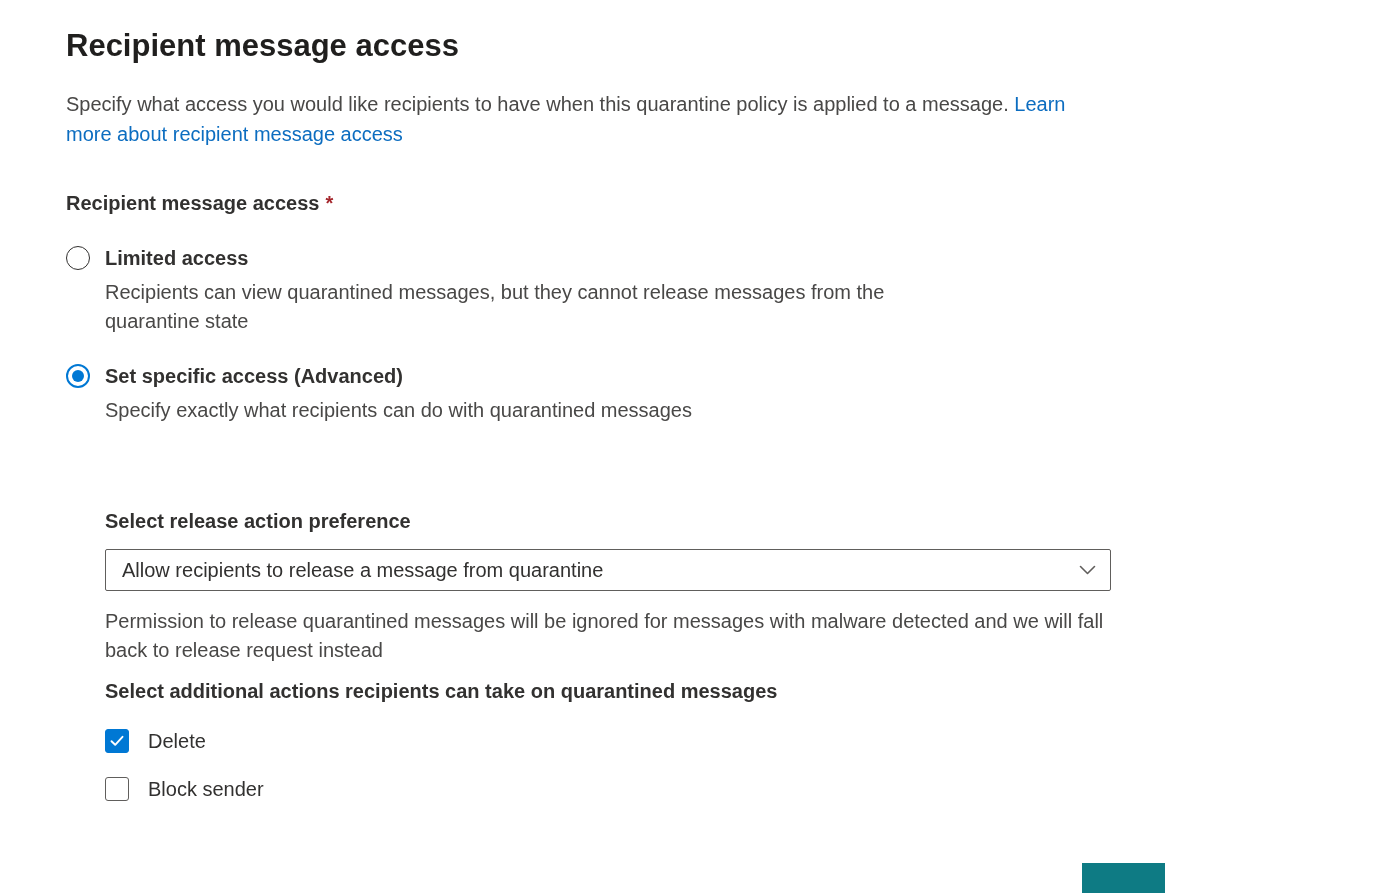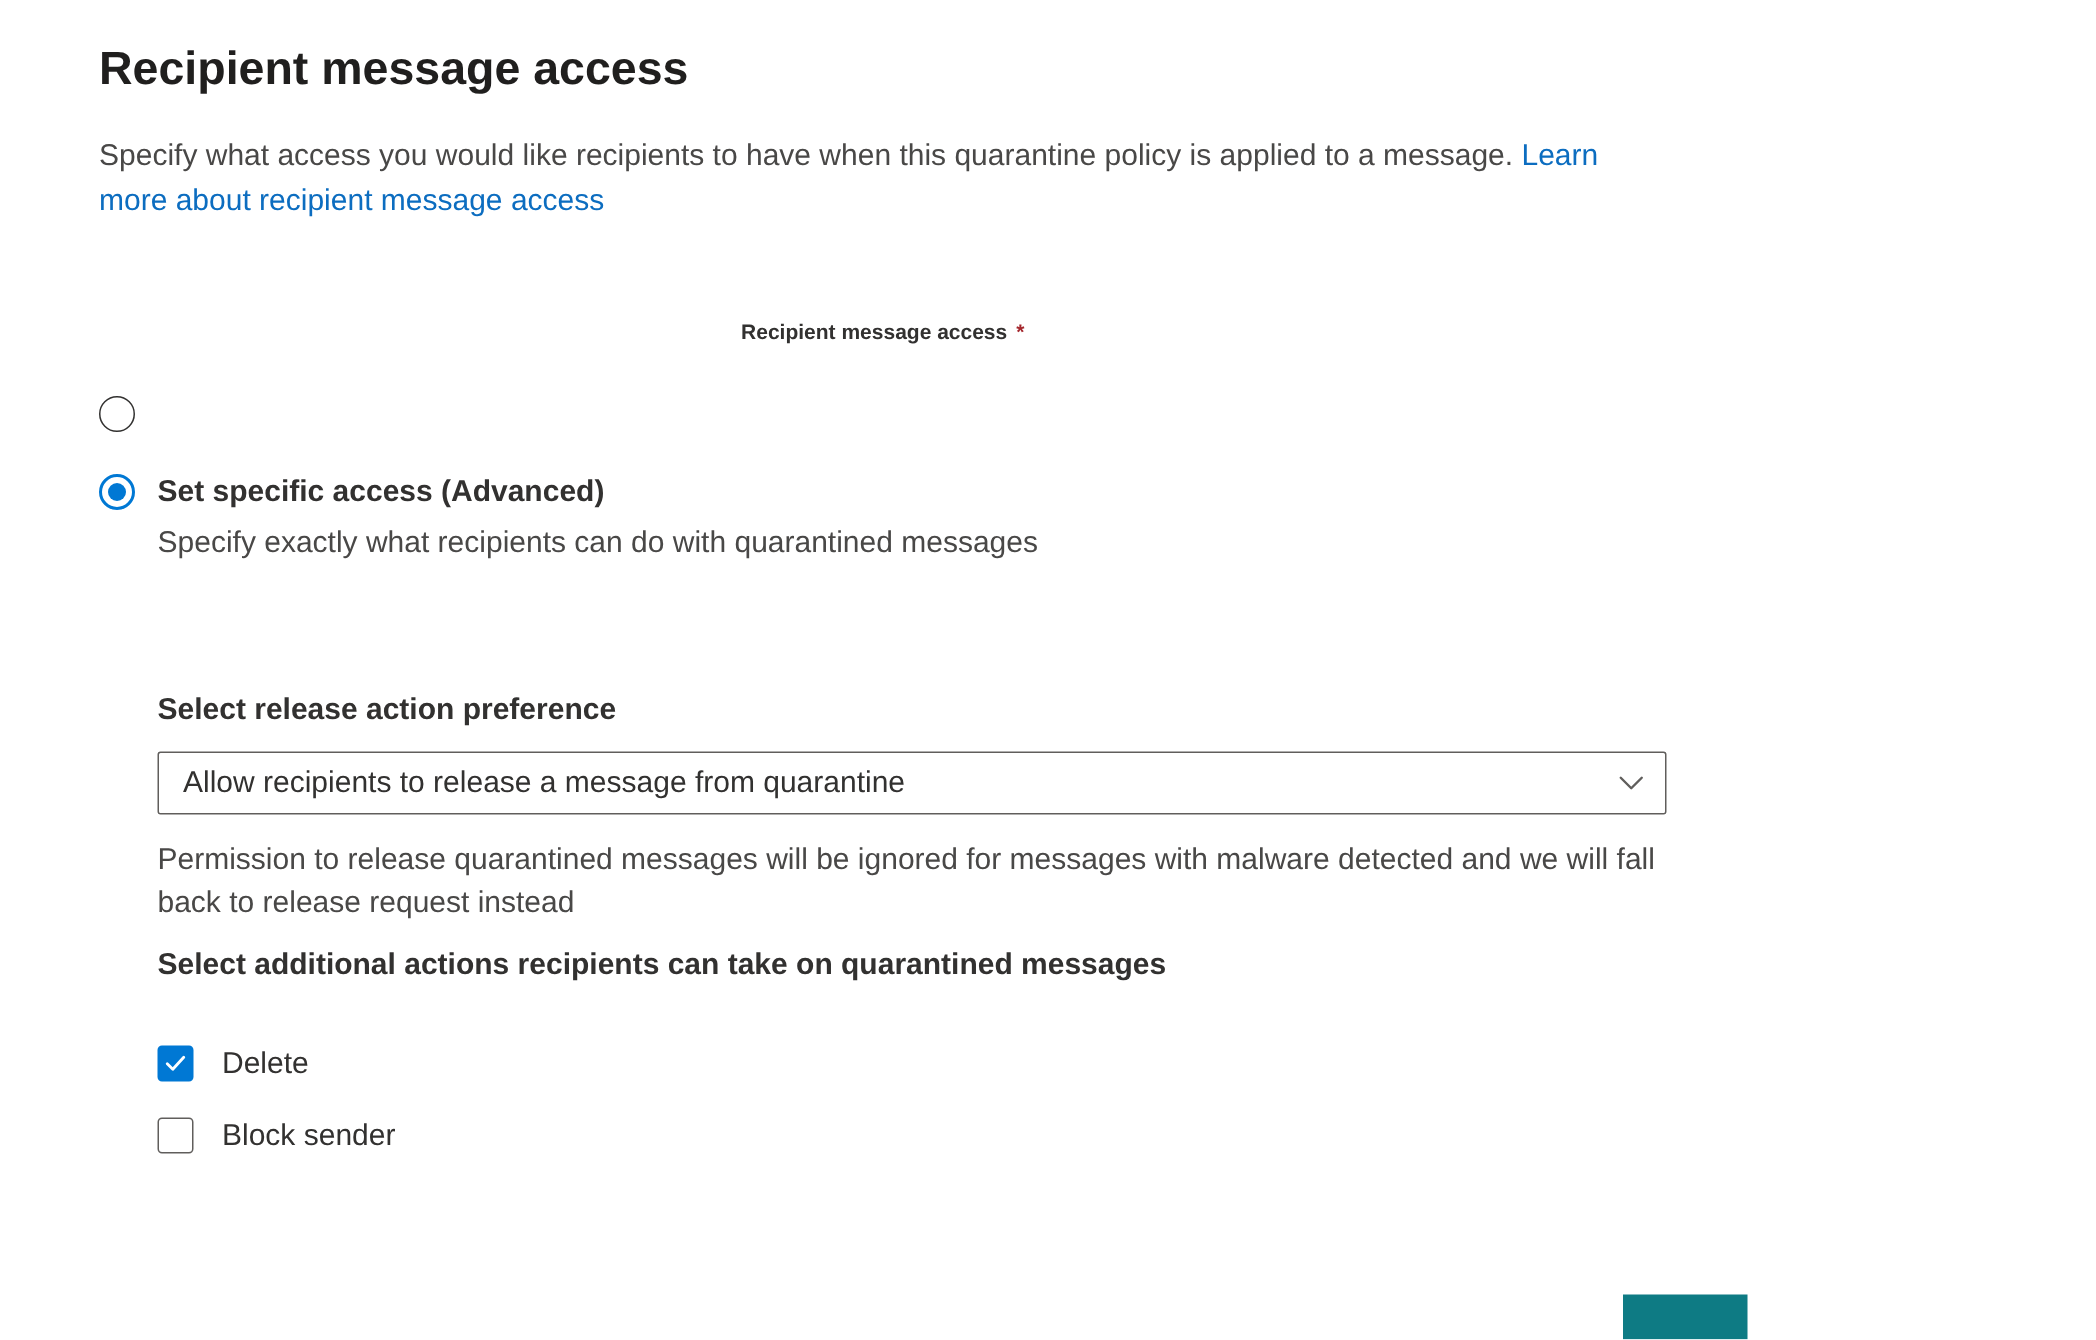--- a/index.html
+++ b/index.html
@@ -36,26 +36,25 @@
     line-height:30px;
     color:var(--body-gray);
     max-width:1272px;
   }
   .link{
     color:var(--link-blue);
     text-decoration:none;
     cursor:pointer;
   }
   .field-label{
-    margin-top:60px;
-    font-size:14px;
-    line-height:24px;
-    font-weight:700;
-    color:var(--label-color);
-    text-align:center;
+    margin-top:42px;
+    font-size:20px;
+    line-height:24px;
+    font-weight:700;
+    color:var(--label-color);
   }
   .required{
     color:var(--required-red);
     font-weight:700;
     margin-left:6px;
   }
   .radio-option{
     display:flex;
     align-items:flex-start;
     gap:15px;
@@ -142,21 +141,21 @@
   .additional-label{
     margin-top:14px;
   }
   .checkbox-row{
     display:flex;
     align-items:center;
     gap:19px;
     margin-top:24px;
     cursor:pointer;
   }
-  .checkbox-row.first{margin-top:42px;}
+  .checkbox-row.first{margin-top:26px;}
   .checkbox{
     flex:0 0 auto;
     width:24px;height:24px;
     border:1px solid var(--control-border);
     border-radius:3px;
     background:#fff;
     display:flex;
     align-items:center;
     justify-content:center;
   }
@@ -189,20 +188,24 @@
   <h1 class="title">Recipient message access</h1>
 
   <p class="description"><span>Specify what access you would like recipients to have when this quarantine policy is applied to a message. </span><a class="link">Learn more about recipient message access</a></p>
 
   <div class="field-label">
     <span>Recipient message access</span><span class="required">*</span>
   </div>
 
   <div class="radio-option first">
     <span class="radio"></span>
+    <div class="radio-texts">
+      <div class="radio-label">Limited access</div>
+      <div class="radio-desc">Recipients can view quarantined messages, but they cannot release messages from the quarantine state</div>
+    </div>
   </div>
 
   <div class="radio-option second">
     <span class="radio selected"></span>
     <div class="radio-texts">
       <div class="radio-label">Set specific access (Advanced)</div>
       <div class="radio-desc">Specify exactly what recipients can do with quarantined messages</div>
     </div>
   </div>
 

